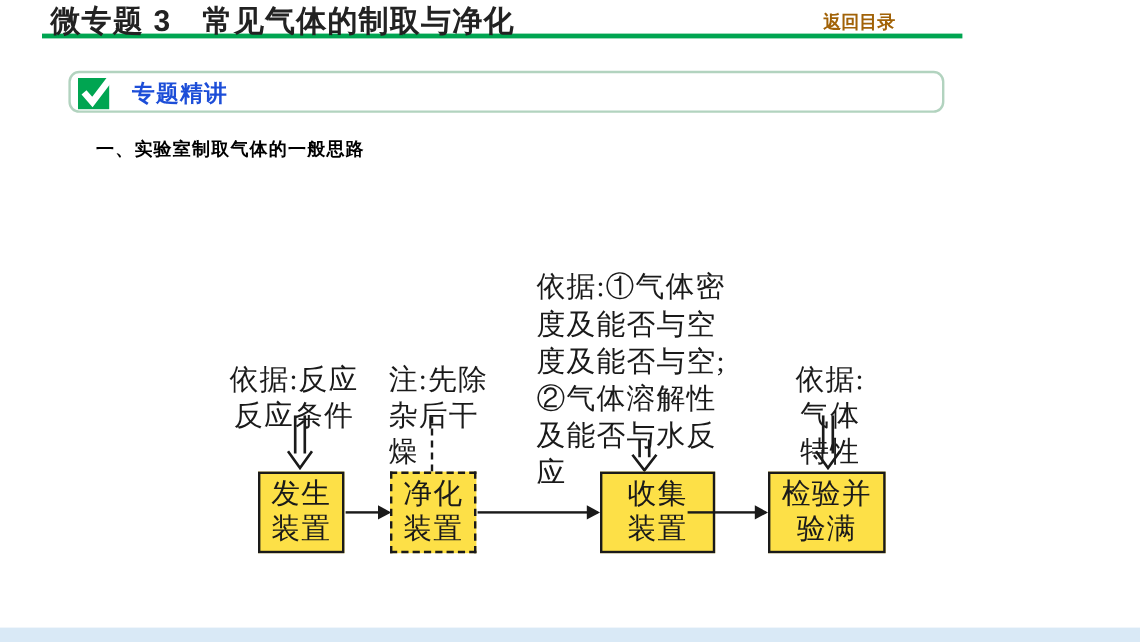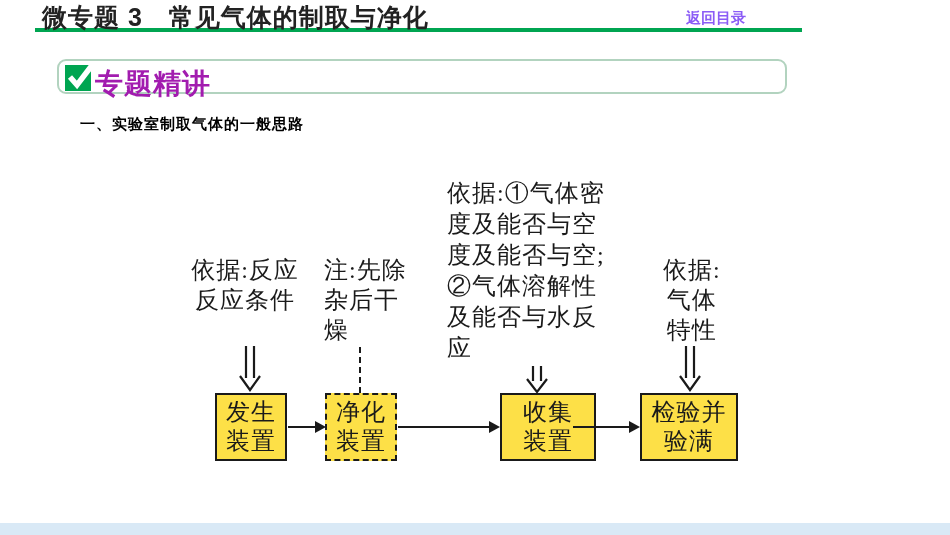--- a/index.html
+++ b/index.html
@@ -11,45 +11,45 @@
 
   
   .header { position:absolute; top:0; left:0; width:802px; height:34px; }
   .header-rule { position:absolute; left:35px; right:0; top:28px; height:4px; background:#00a551; }
   .header-title {
     position:absolute; left:42px; top:1px; font-size:25px; font-weight:bold;
     color:#222; letter-spacing:1px; white-space:nowrap;
   }
   .back-link {
     position:absolute; right:56px; top:9px; font-size:15px; font-weight:bold;
-    color:#8b5cf6; cursor:pointer; white-space:nowrap;
+    color:#a16207; cursor:pointer; white-space:nowrap;
   }
 
   
   .section-box {
     position:absolute; top:59px; left:57px; width:730px; height:35px;
     border:2px solid #b2d3bf; border-radius:9px; background:#ffffff;
   }
   .check-icon { position:absolute; left:4px; top:-2px; width:34px; height:34px; }
   .section-title {
-    position:absolute; left:36px; top:4px; font-size:28px; font-weight:bold; color:#a21caf;
+    position:absolute; left:51px; top:4px; font-size:19px; font-weight:bold; color:#1d4ed8;
     letter-spacing:1px;
   }
 
   
   .heading {
     position:absolute; top:115px; left:80px; font-size:15px; font-weight:bold;
     color:#000; letter-spacing:1px; white-space:nowrap;
   }
 
   
   .diagram { position:absolute; top:170px; left:0; width:950px; height:310px;
     font-family:"Liberation Serif", serif; color:#1a1a1a; }
 
-  .ann { position:absolute; font-size:24px; line-height:30px; letter-spacing:1px; white-space:nowrap; }
+  .ann { position:absolute; font-size:24px; line-height:30px; letter-spacing:1px; white-space:nowrap;margin-top:47px; }
   .ann span { display:block; }
   .ann-1 { left:185px; top:85px; width:120px; text-align:center; }
   .ann-2 { left:324px; top:85px; text-align:left; }
   .ann-3 { left:447px; top:8px; line-height:31px; text-align:left; }
   .ann-4 { left:663px; top:85px; text-align:center; }
 
   .dbl-arrow { position:absolute; }
   .arrow-1 { left:237px; top:176px; }
   .arrow-3 { left:524px; top:196px; }
   .arrow-4 { left:677px; top:176px; }

